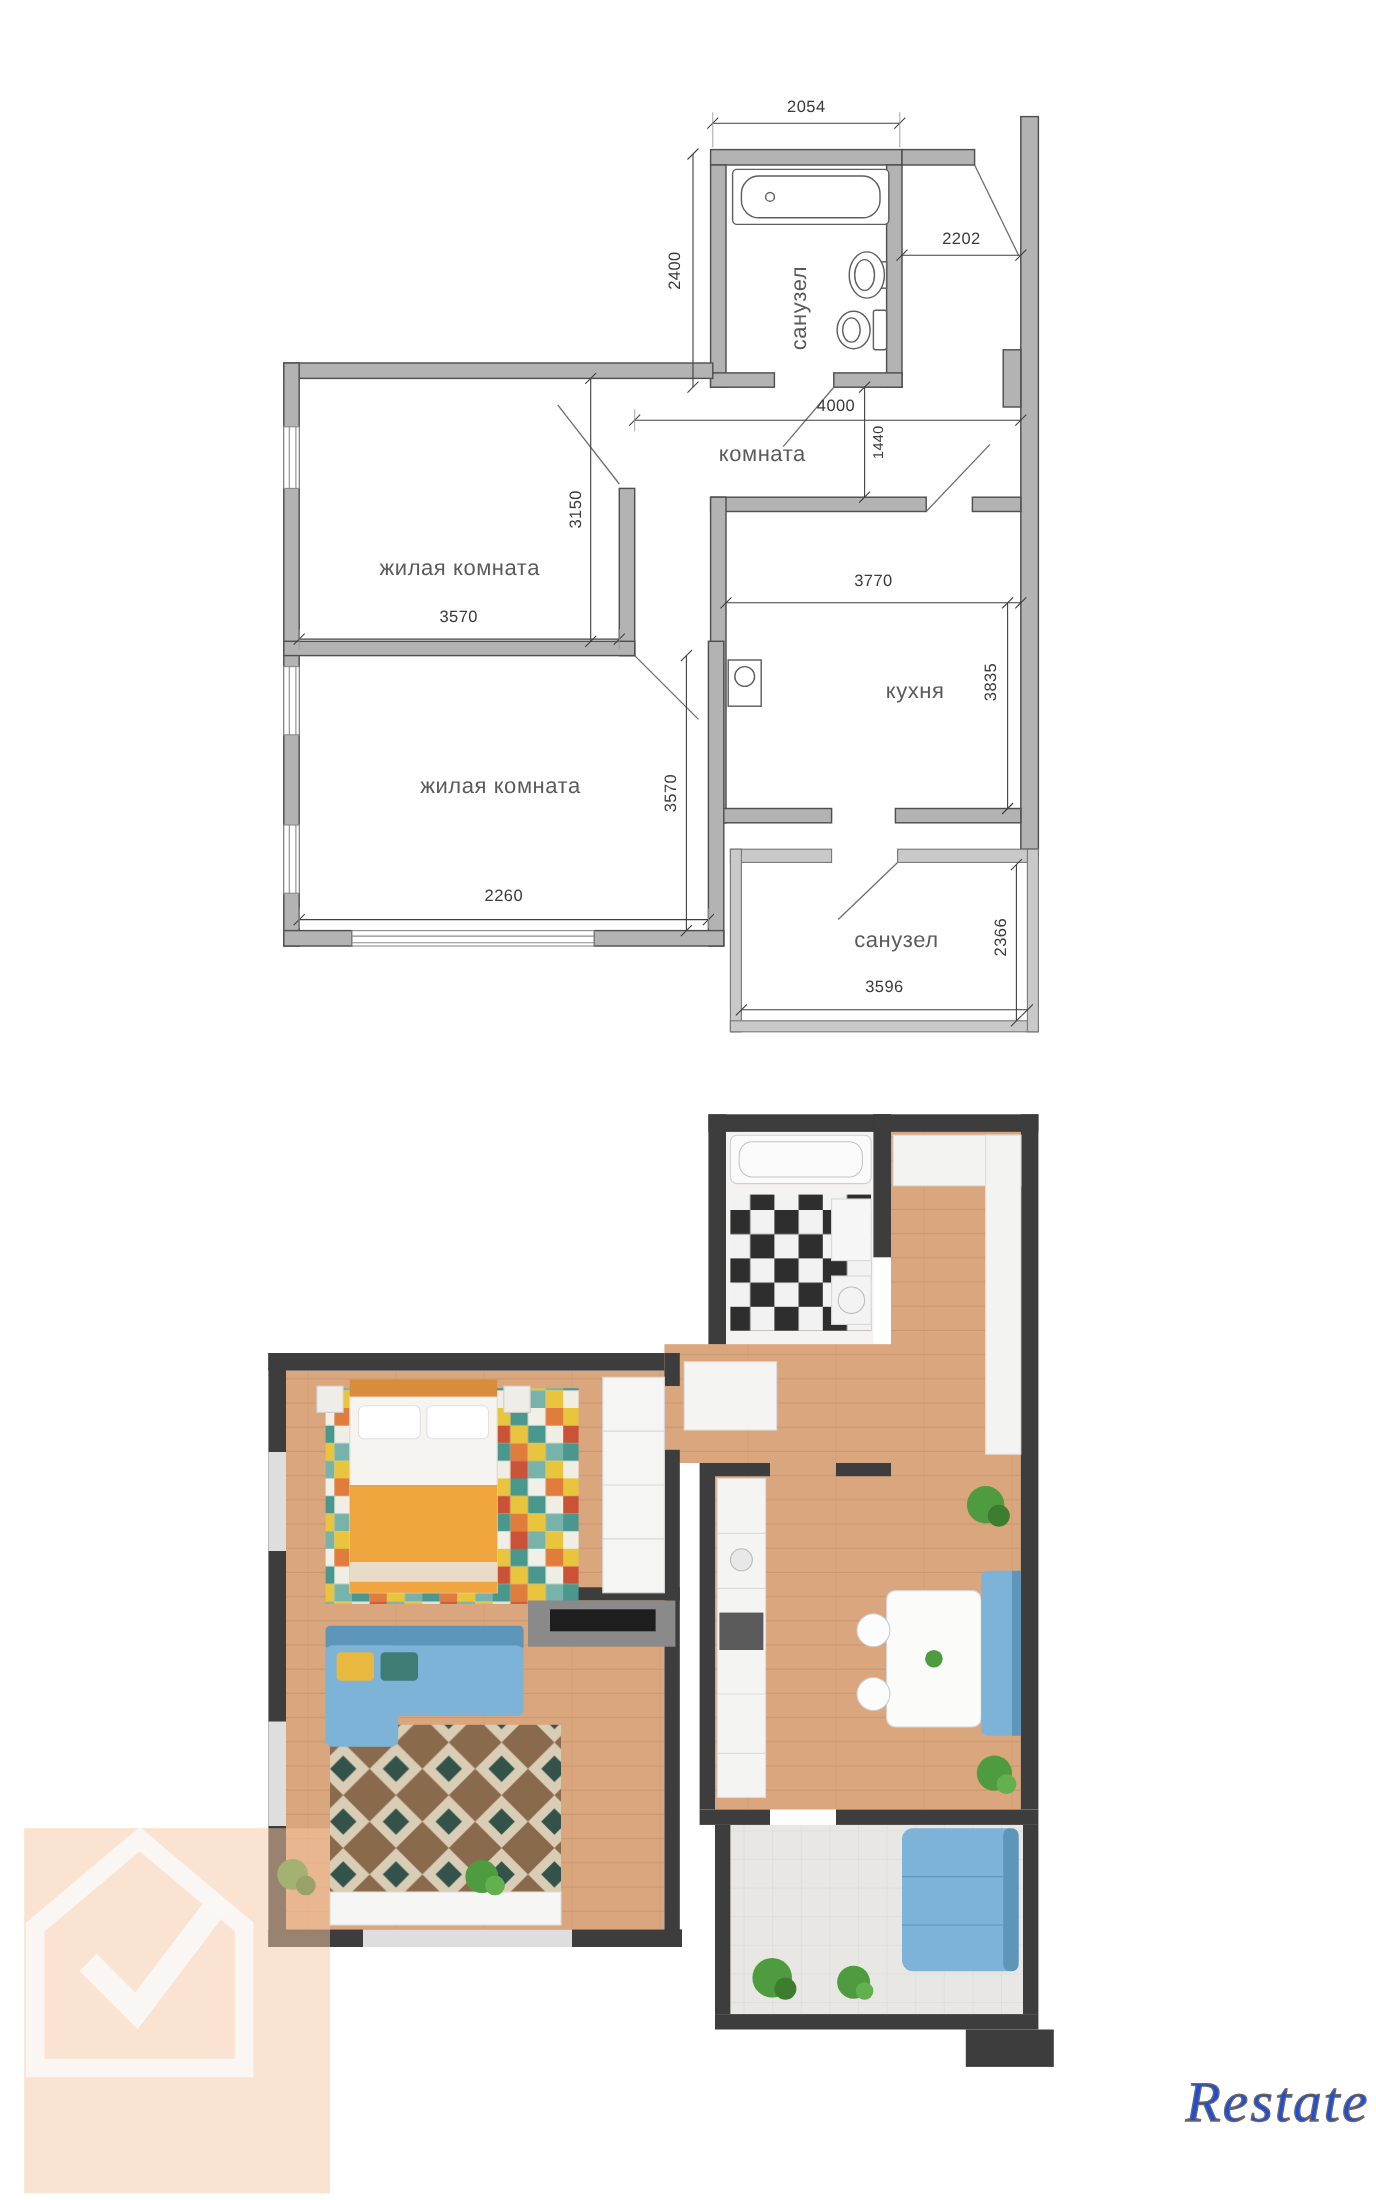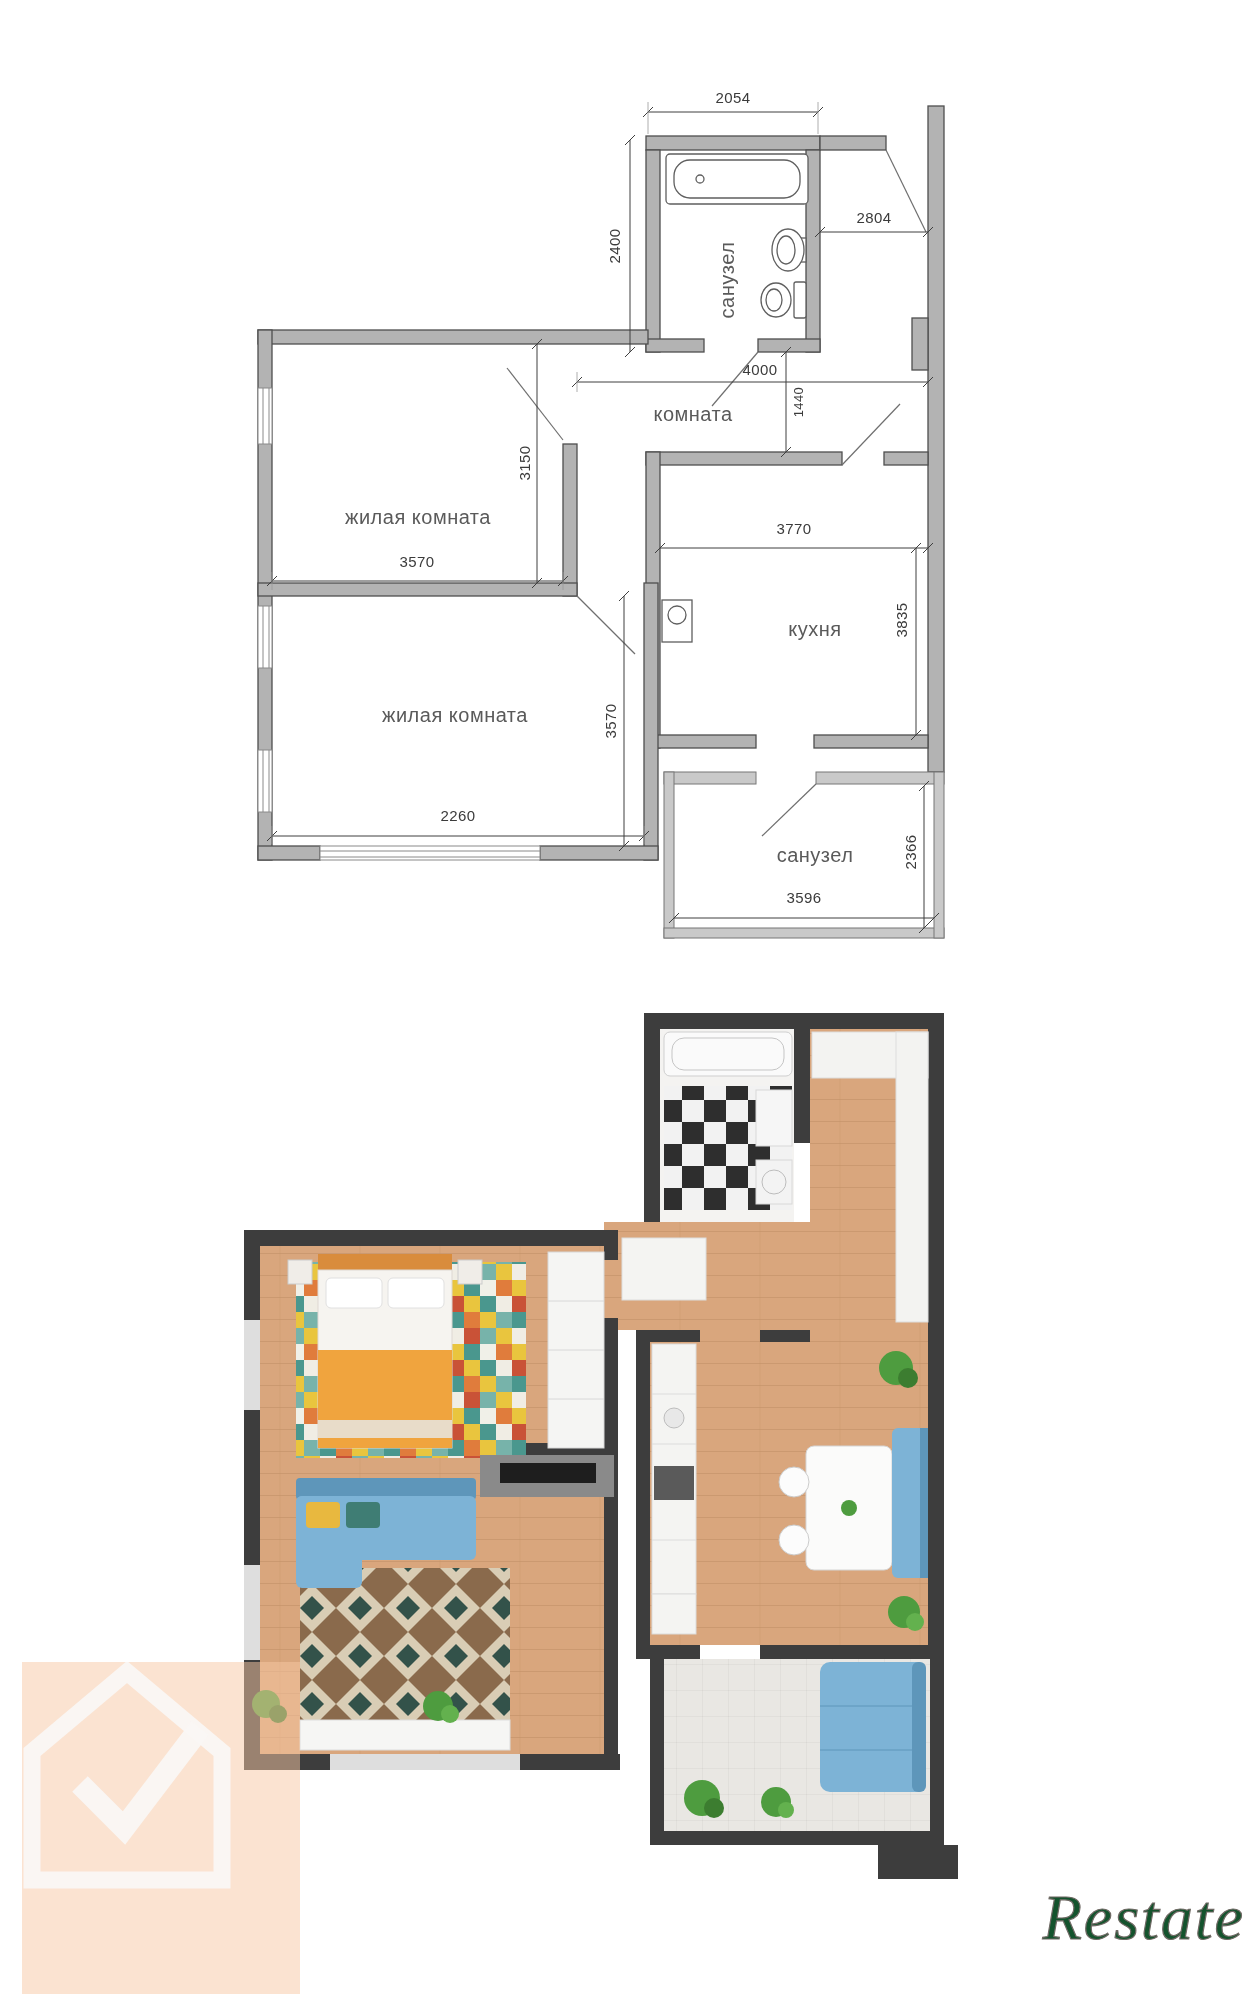--- a/index.html
+++ b/index.html
@@ -7,22 +7,22 @@
         font-family:"Liberation Sans",sans-serif}
   .page svg{position:absolute;left:0;top:0}
   .lbl{position:absolute;transform:translate(-50%,-50%);white-space:nowrap;color:#4a4a4a}
   .lbl.v{transform:translate(-50%,-50%) rotate(-90deg)}
   .dim{font-size:15px;color:#3b3b3b;letter-spacing:.4px}
   .dim.small{font-size:13px}
   .room{font-size:20px;color:#5a5a5a;letter-spacing:.5px}
   .wm-box{position:absolute;left:22px;top:1662px;width:278px;height:332px;
           background:rgba(247,199,163,.5);display:flex;align-items:center;justify-content:center}
   .wm-text{position:absolute;left:700px;top:1886px;width:545px;text-align:right;
-           font-family:"Liberation Serif",serif;font-style:italic;font-size:64px;
-           color:#14532d;-webkit-text-stroke:1.2px #6f6964;letter-spacing:2px;line-height:1}
+           font-family:"Liberation Serif",serif;font-style:italic;font-size:52px;
+           color:#1d4ed8;-webkit-text-stroke:1.2px #6f6964;letter-spacing:2px;line-height:1}
 </style>
 </head>
 <body>
 
 <div class="page">
 
 <svg width="1251" height="2000" viewBox="0 0 1251 2000">
   <defs>
     <pattern id="checker22" width="44" height="44" patternUnits="userSpaceOnUse">
       <rect width="44" height="44" fill="#f2f2f2"></rect>
@@ -337,26 +337,26 @@
             <circle cx="786" cy="1810" r="8" fill="#63b14e"></circle>
       </g>
     </g>
   </g>
 </svg>
 
 <div class="lbl room v" style="left:727px;top:280px">санузел</div>
 <div class="lbl room" style="left:693px;top:414px">комната</div>
 <div class="lbl room" style="left:418px;top:517px">жилая комната</div>
 <div class="lbl room" style="left:455px;top:715px">жилая комната</div>
-<div class="lbl room" style="left:815px;top:629px">кухня</div>
+<div class="lbl room" style="left:832px;top:629px">кухня</div>
 <div class="lbl room" style="left:815px;top:855px">санузел</div>
 
 <div class="lbl dim" style="left:733px;top:97px">2054</div>
 <div class="lbl dim v" style="left:614px;top:246px">2400</div>
-<div class="lbl dim" style="left:874px;top:217px">2804</div>
+<div class="lbl dim" style="left:874px;top:217px">2202</div>
 <div class="lbl dim" style="left:760px;top:369px">4000</div>
 <div class="lbl dim v small" style="left:798px;top:402px">1440</div>
 <div class="lbl dim v" style="left:524px;top:463px">3150</div>
 <div class="lbl dim" style="left:417px;top:561px">3570</div>
 <div class="lbl dim" style="left:458px;top:815px">2260</div>
 <div class="lbl dim v" style="left:610px;top:721px">3570</div>
 <div class="lbl dim" style="left:794px;top:528px">3770</div>
 <div class="lbl dim v" style="left:901px;top:620px">3835</div>
 <div class="lbl dim" style="left:804px;top:897px">3596</div>
 <div class="lbl dim v" style="left:910px;top:852px">2366</div>

